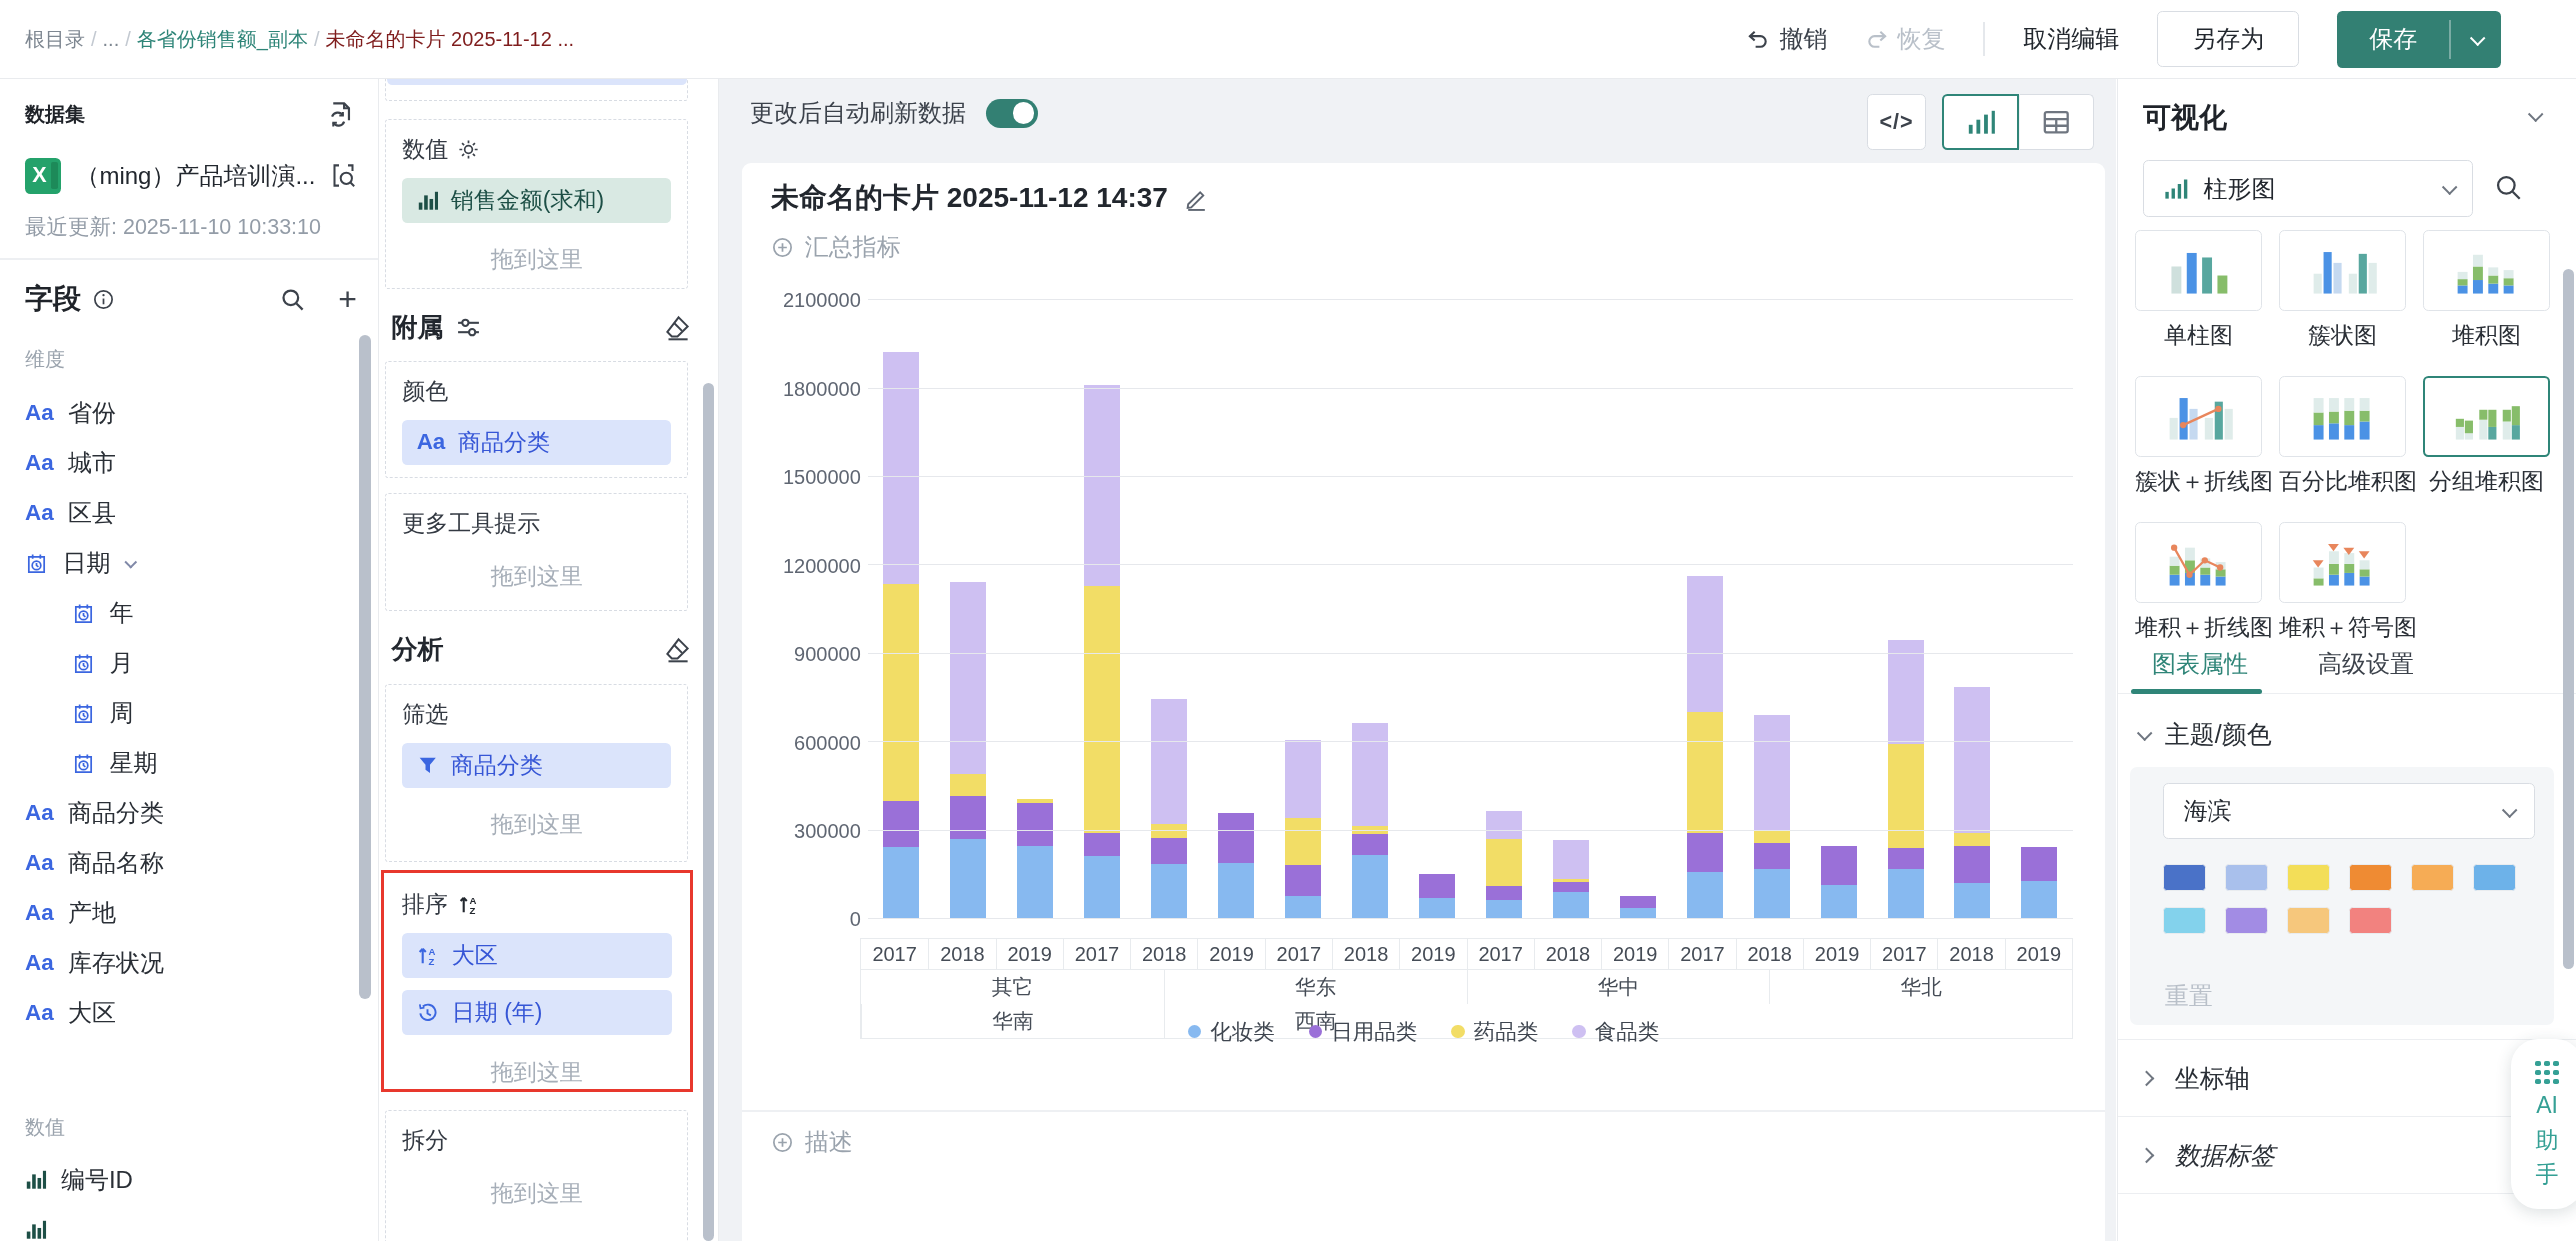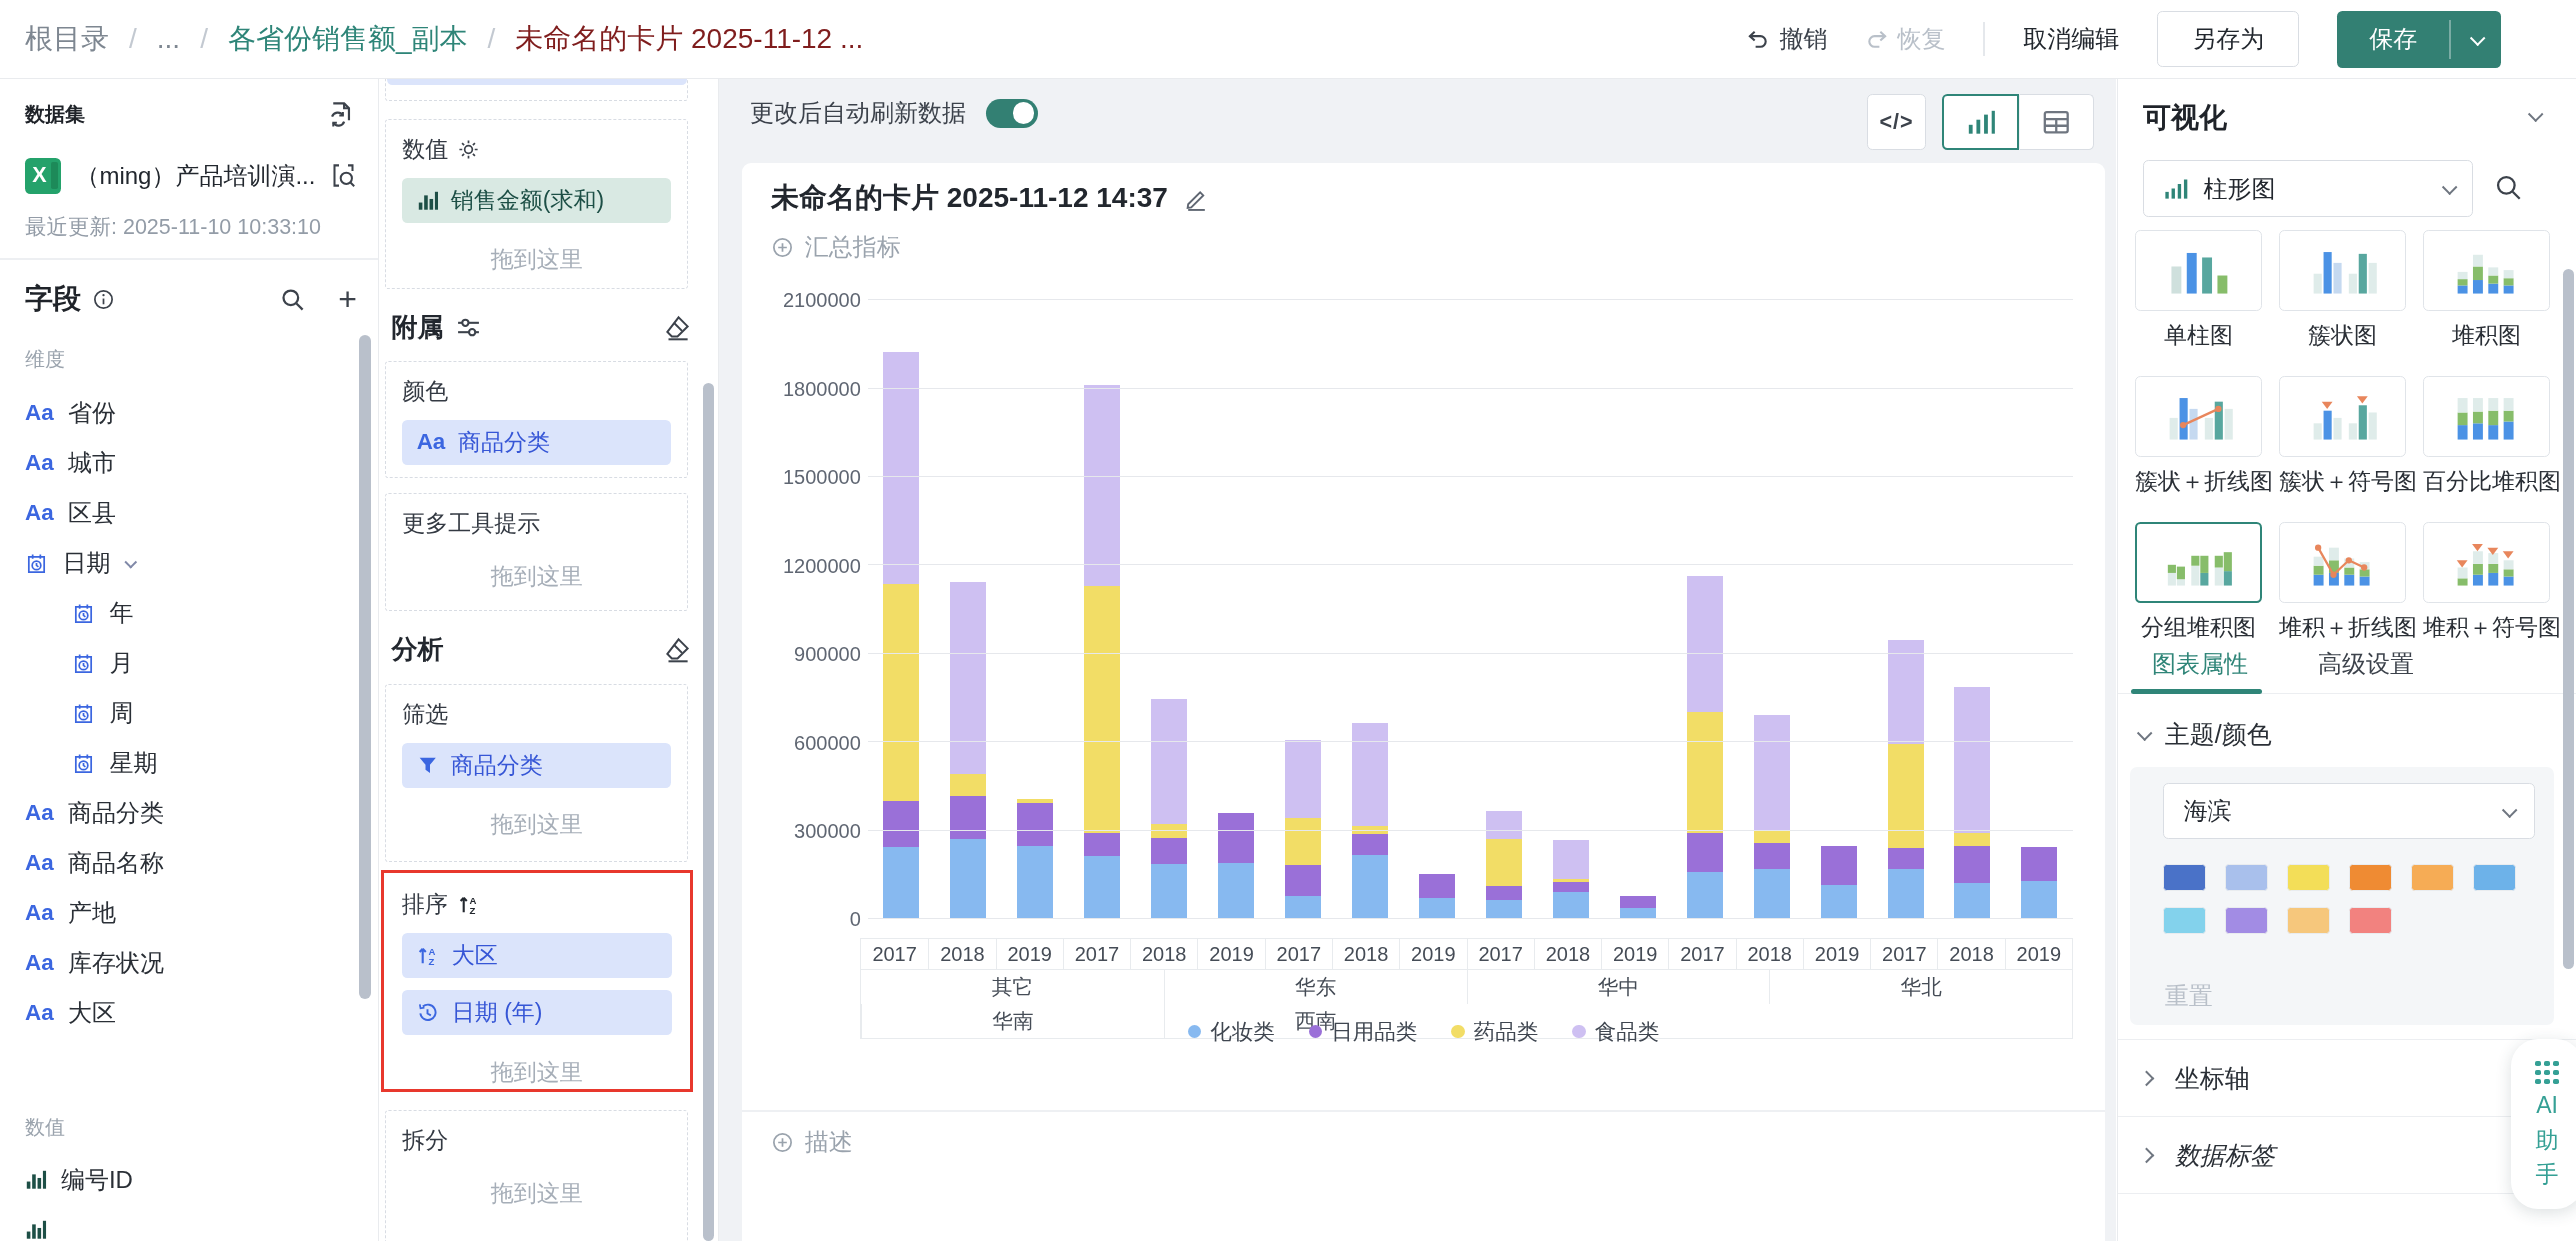--- a/index.html
+++ b/index.html
@@ -3,21 +3,21 @@
 <meta charset="utf-8">
 <style>
   * { margin:0; padding:0; box-sizing:border-box; }
   html,body { width:2576px; height:1241px; font-family:"Liberation Sans", sans-serif; background:#fff; }
   .root { position:relative; width:2576px; height:1241px; overflow:hidden; background:#fff; color:#1f2329; }
 
   
   .topbar { position:absolute; left:0; top:0; width:2576px; height:79px; background:#fff;
             border-bottom:1.8px solid #e9ebee; display:flex; align-items:center; justify-content:space-between;
             padding:0 75px 0 25px; z-index:20; }
-  .crumbs { display:flex; align-items:center; gap:20px; font-size:28px; }
+  .crumbs { display:flex; align-items:center; gap:6px; font-size:20px; }
   .crumbs .sep { color:#c3c9d1; }
   .crumb-root, .crumb-ellipsis { color:#7e8791; }
   .crumb-link { color:#2e8578; }
   .crumb-current { color:#7f1d1d; }
   .tb-right { display:flex; align-items:center; gap:38px; }
   .tb-act { display:flex; align-items:center; gap:9px; font-size:24px; color:#3c424b; cursor:pointer; }
   .tb-act.disabled { color:#b9c0c9; }
   .tb-vline { width:1.8px; height:34px; background:#e5e8ec; }
   .btn-plain { font-size:24px; color:#22272e; }
   .btn-outline { height:56px; padding:0 34px; border:1.8px solid #d9dde3; border-radius:5.4px; background:#fff;
@@ -847,35 +847,20 @@
               <polyline points="29,40 68,22" fill="none" stroke="#e8865c" stroke-width="2.5"></polyline>
               <circle cx="29" cy="40" r="3.5" fill="#e8865c"></circle>
               <circle cx="68" cy="22" r="3.5" fill="#e8865c"></circle>
             </svg>
           </div>
           <div class="tlabel">簇状＋折线图</div>
         </div>
         <div class="tcard">
           <div class="box">
             <svg width="83" height="56" viewBox="0 0 92 62">
-              <rect x="14" y="38" width="9" height="18" fill="#dfecea"></rect>
-              <rect x="25" y="24" width="9" height="32" fill="#4b92e5"></rect>
-              <rect x="36" y="32" width="9" height="24" fill="#dfecea"></rect>
-              <rect x="53" y="38" width="9" height="18" fill="#dfecea"></rect>
-              <rect x="64" y="18" width="9" height="38" fill="#58a79f"></rect>
-              <rect x="75" y="26" width="9" height="30" fill="#dfecea"></rect>
-              <path d="M23 14 h12 l-6 8 z" fill="#e8865c"></path>
-              <path d="M62 8 h12 l-6 8 z" fill="#e8865c"></path>
-            </svg>
-          </div>
-          <div class="tlabel">簇状＋符号图</div>
-        </div>
-        <div class="tcard">
-          <div class="box">
-            <svg width="83" height="56" viewBox="0 0 92 62">
               <rect x="14" y="40" width="11" height="16" fill="#4b92e5"></rect>
               <rect x="14" y="26" width="11" height="14" fill="#87bd6a"></rect>
               <rect x="14" y="10" width="11" height="16" fill="#dfecea"></rect>
               <rect x="31" y="38" width="11" height="18" fill="#4b92e5"></rect>
               <rect x="31" y="25" width="11" height="13" fill="#87bd6a"></rect>
               <rect x="31" y="10" width="11" height="15" fill="#dfecea"></rect>
               <rect x="48" y="40" width="11" height="16" fill="#4b92e5"></rect>
               <rect x="48" y="24" width="11" height="16" fill="#87bd6a"></rect>
               <rect x="48" y="10" width="11" height="14" fill="#dfecea"></rect>
               <rect x="65" y="36" width="11" height="20" fill="#4b92e5"></rect>

